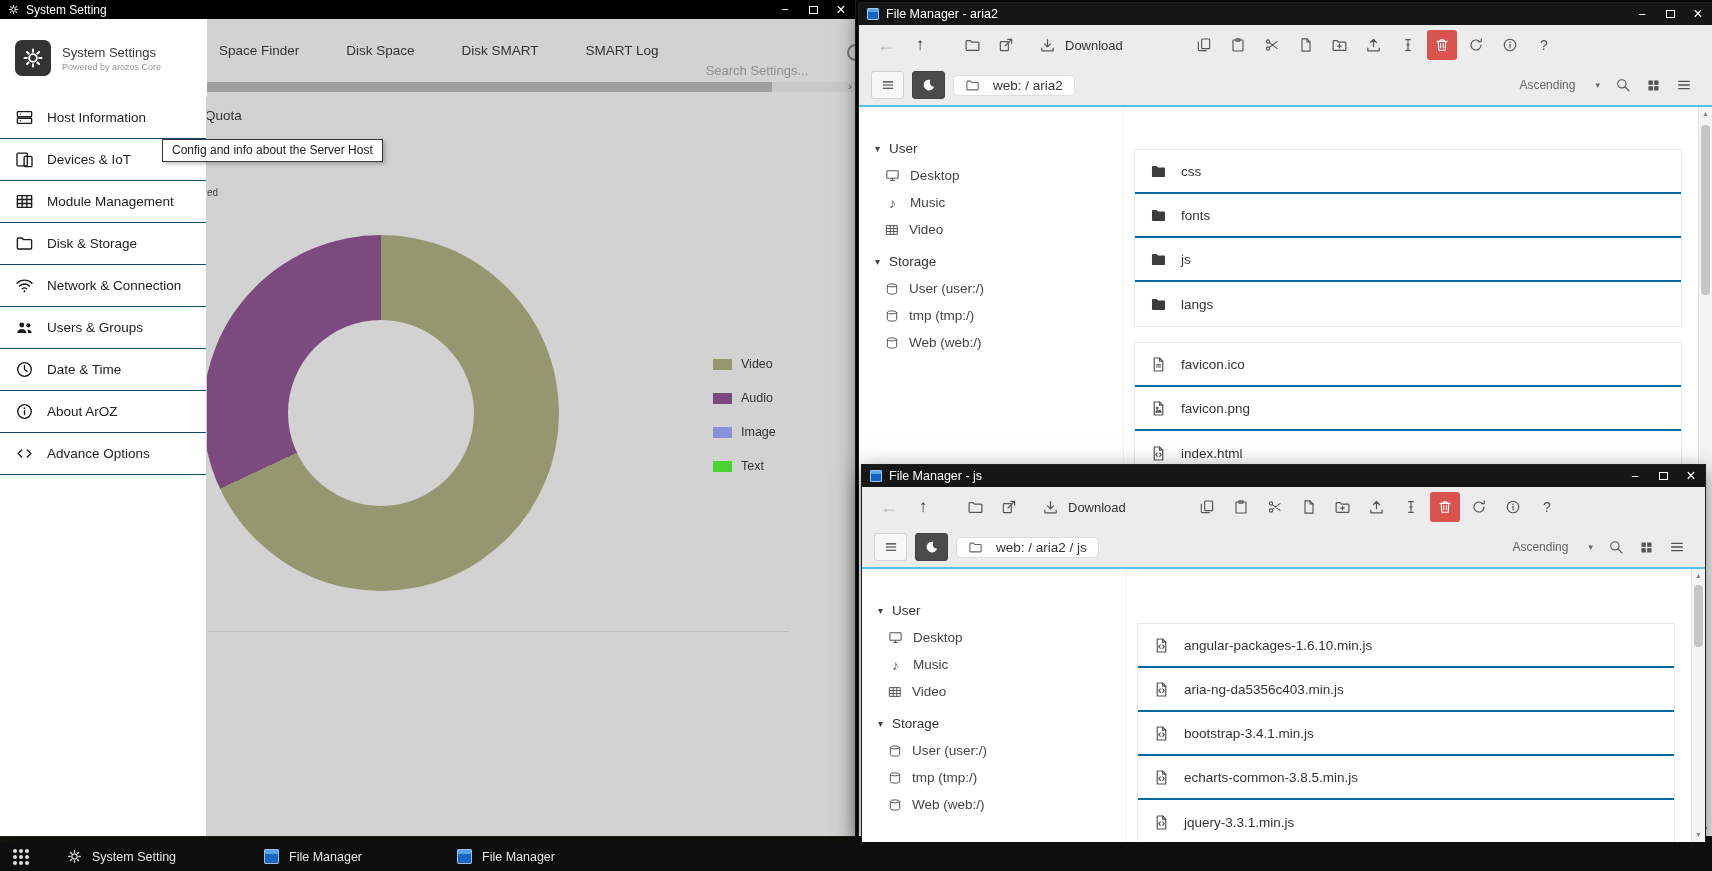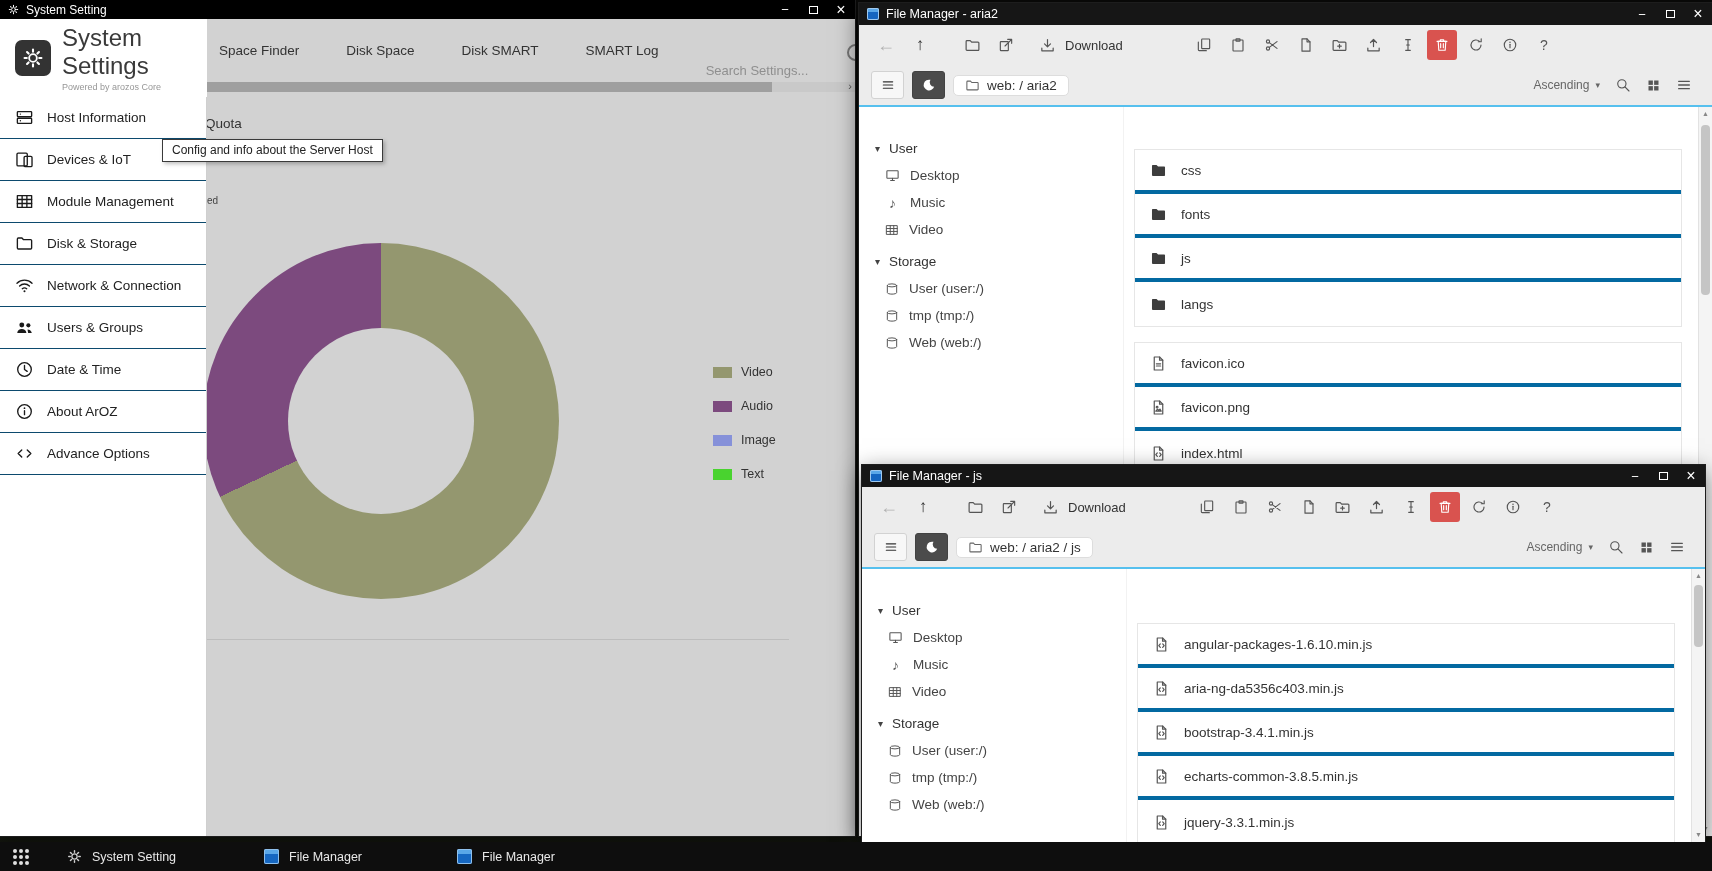--- a/index.html
+++ b/index.html
@@ -17,31 +17,31 @@
   .ctrls { margin-left:auto; display:flex; height:100%; }
   .wbtn { width:28px; height:100%; display:flex; align-items:center; justify-content:center; color:#fff; font-size:13px; }
   .wbtn .maxbox { width:9px; height:8px; border:1.3px solid #fff; }
   .wbtn.close { font-size:16px; }
 
   
   #sys { left:0; top:0; width:855px; height:836px; background:#d2d2d2; z-index:10; }
   #sys .tbar { height:19px; background:#000; }
   .sys-brand { position:absolute; left:0; top:19px; width:207px; height:78px; background:#fff; display:flex; align-items:center; gap:11px; padding-left:15px; }
   .brand-tile { width:36px; height:36px; background:#333; border-radius:7px; display:flex; align-items:center; justify-content:center; color:#fff; flex:none; }
-  .brand-title { font-size:24px; color:#3a3a3a; }
+  .brand-title { font-size:13px; color:#3a3a3a; }
   .brand-sub { font-size:9px; color:#979797; margin-top:2px; }
   .sys-tabstrip { position:absolute; left:207px; top:19px; width:648px; height:63px; background:#d2d2d2; display:flex; align-items:center; gap:47px; padding-left:12px; font-size:13.5px; color:#333; overflow:hidden; }
   .sys-tab { white-space:nowrap; }
   .sys-search { border:none; background:transparent; font-size:13px; color:#555; width:130px; outline:none; font-family:inherit;margin-top:39px; }
   .sys-search::placeholder { color:#8f8f8f; }
   .partial-circle { position:absolute; right:-9px; top:25px; width:17px; height:17px; border:2px solid #777; border-radius:50%; }
   .sys-hscroll { position:absolute; left:207px; top:82px; width:648px; height:10px; background:#c9c9c9; }
   .sys-hthumb { position:absolute; left:0; top:0; width:565px; height:10px; background:#9f9f9f; }
   .sys-harrow { position:absolute; right:3px; top:-2px; font-size:11px; color:#555; }
-  .sys-content { position:absolute; left:207px; top:100px; width:648px; height:548px; background:#d2d2d2; overflow:hidden; z-index:1;padding-left:32px; }
+  .sys-content { position:absolute; left:207px; top:92px; width:648px; height:548px; background:#d2d2d2; overflow:hidden; z-index:1;padding-left:32px; }
   .quota-heading { position:absolute; left:-2px; top:16px; font-size:13.5px; color:#333; }
   .used-heading { position:absolute; left:0; top:95px; font-size:10px; color:#444; }
   .donut { position:absolute; left:-4px; top:143px; width:356px; height:356px; border-radius:50%; }
   .donut::after { content:""; position:absolute; inset:85px; background:#d2d2d2; border-radius:50%; }
   .legend { position:absolute; left:506px; top:266px; }
   .lrow { display:flex; align-items:center; gap:9px; height:12px; margin-bottom:22px; font-size:12.5px; color:#333; }
   .swatch { width:19px; height:11px; display:inline-block; flex:none; }
   .divider { position:absolute; left:0; top:539px; width:582px; border-top:1px solid #bdbdbd; }
   .sys-side { position:absolute; left:0; top:97px; width:207px; height:739px; background:#fff; border-right:1px solid #cfcfcf; z-index:2; }
   .side-item { height:42px; display:flex; align-items:center; gap:13px; padding-left:15px; border-bottom:1px solid #0c4a6e; font-size:13.5px; color:#222; }
@@ -59,39 +59,39 @@
   .tbtn.nav-back { color:#b3b3b3; font-size:18px; }
   .tbtn.nav-up { color:#2f2f2f; font-size:17px; }
   .tbtn.danger { background:#d9534f; color:#fff; }
   .tbtn.help { font-size:14px; color:#555; }
   .dl-btn { display:flex; align-items:center; gap:9px; height:30px; padding:0 14px; border:none; background:transparent; color:#555; font-size:13px; font-family:inherit; }
   .dl-btn span { color:#333; }
   .sp { width:14px; flex:none; } .sp-lg { width:44px; flex:none; }
   .fm-tb2 { height:42px; background:#ececec; display:flex; align-items:center; padding:0 12px; gap:8px; border-bottom:2px solid #56c0ee; }
   .sq-btn { width:33px; height:28px; background:#f7f7f7; border:1px solid #d2d2d2; border-radius:3px; display:flex; align-items:center; justify-content:center; color:#333; flex:none; }
   .sq-btn.moon { background:#4b4b4b; border-color:#424242; color:#fff; }
-  .crumb { height:21px; background:#fff; border:1px solid #ddd; border-radius:5px; display:flex; align-items:center; gap:7px; padding:0 11px; font-size:13.5px; color:#333; }
+  .crumb { height:21px; background:#fff; border:1px solid #ddd; border-radius:5px; display:flex; align-items:center; gap:13px; padding:0 11px; font-size:13.5px; color:#333; }
   .crumb svg { color:#666; }
   .rcluster { margin-left:auto; display:flex; align-items:center; gap:15px; padding-right:8px; }
-  .sort { font-size:12px; color:#666; display:flex; gap:6px; align-items:center;justify-content:center; }
+  .sort { font-size:12px; color:#666; display:flex; gap:20px; align-items:center;justify-content:center; }
   .sort .caret { font-size:9px; }
   .vbtn { color:#555; display:flex; align-items:center; }
   .fm-body { position:absolute; left:0; right:0; bottom:0; top:104px; display:flex; background:#fff; overflow:hidden; }
   .fm-tree { width:265px; padding:28px 0 0 0; font-size:13.5px; color:#333; flex:none; border-right:1px solid #f2f2f2; }
   .tgrp { display:flex; align-items:center; gap:9px; height:27px; padding-left:16px; }
   .tgrp .caret { font-size:10px; color:#444; }
   .titem { display:flex; align-items:center; gap:10px; height:27px; padding-left:26px; color:#444; }
   .titem svg { color:#555; flex:none; }
   .note { font-size:14px; width:15px; text-align:center; color:#555; }
   .tgap { height:5px; }
   .fm-files { flex:1; padding:0 30px 0 10px; }
   .fm-files.aria2 { padding-top:42px; }
   .fm-files.jsw { padding-top:54px; }
   .fgrp { border:1px solid #e6e6e6; background:#fff; margin-bottom:15px; }
-  .frow { height:44px; display:flex; align-items:center; gap:14px; padding-left:15px; border-bottom:4px solid #0369a1; font-size:13.5px; color:#333; }
+  .frow { height:44px; display:flex; align-items:center; gap:14px; padding-left:15px; border-bottom:2px solid #0369a1; font-size:13.5px; color:#333; }
   .fgrp .frow:last-child { border-bottom:none; }
   .frow svg { flex:none; }
   .frow .foldr { color:#3d3d3d; }
   .frow .fic { color:#555; }
   .vscroll { position:absolute; top:104px; right:0; bottom:0; width:14px; background:#f4f4f4; border-left:1px solid #e2e2e2; z-index:3; }
   .sarr { position:absolute; left:0; width:100%; text-align:center; font-size:7px; color:#888; height:12px; line-height:12px; }
   .sarr.up { top:1px; } .sarr.dn { bottom:1px; }
   .sthumb { position:absolute; left:2px; width:9px; background:#c5c5c5; border-radius:4px; }
   #fma .sthumb { top:18px; height:170px; }
   #fmj .sthumb { top:16px; height:62px; }

